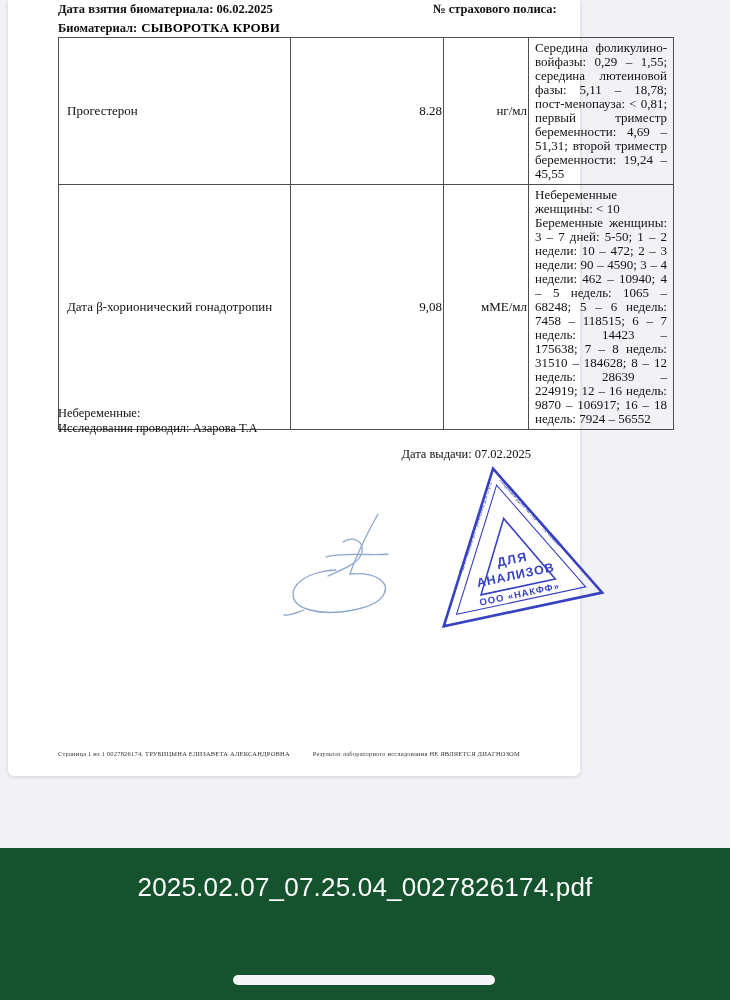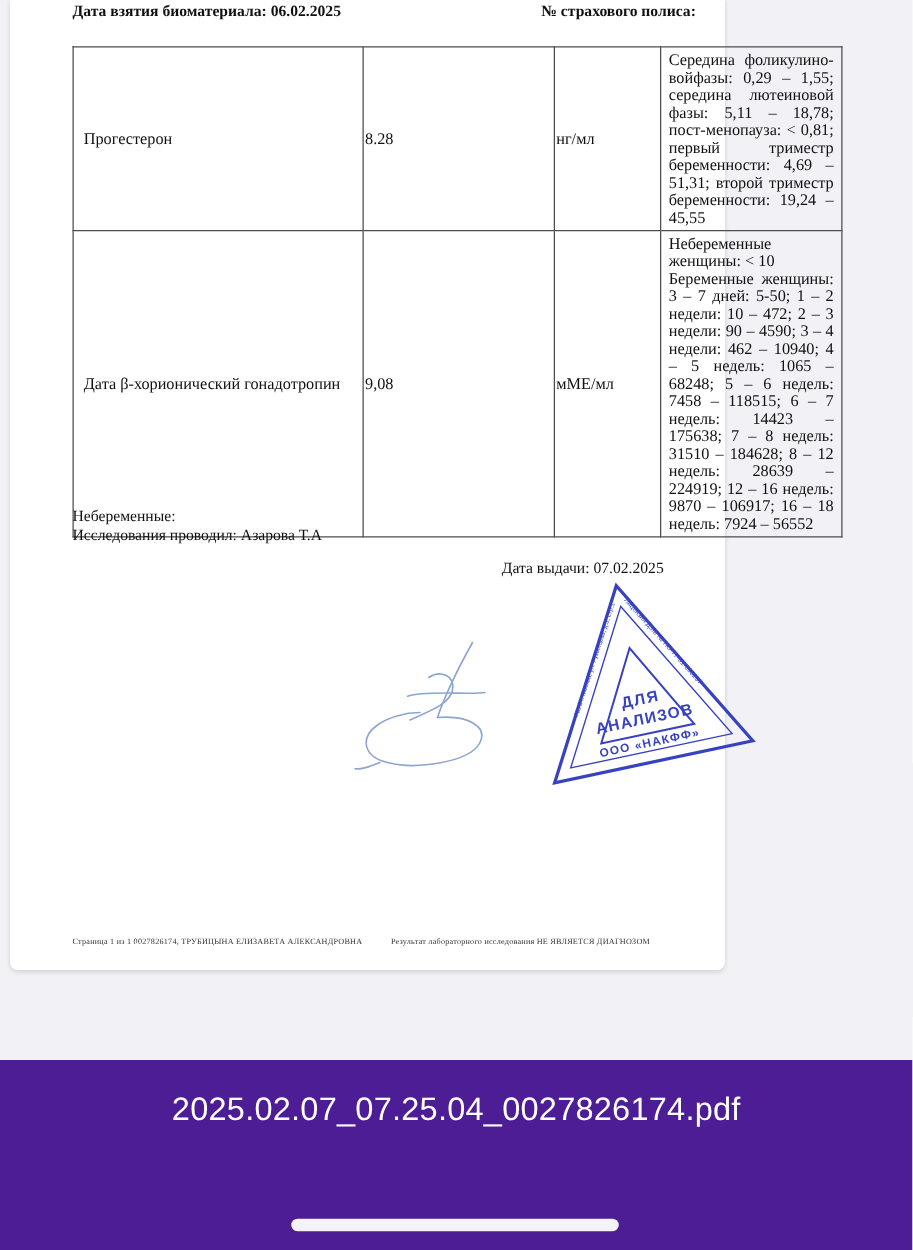--- a/index.html
+++ b/index.html
@@ -22,56 +22,60 @@
     border-collapse:collapse;table-layout:fixed;
   }
   table.lab th, table.lab td{
     border:1px solid #4d4d4d;color:#111;overflow:hidden;
   }
   table.lab th{
     font-size:12.5px;font-weight:bold;text-align:center;
     padding:2px 4px;height:22px;vertical-align:middle;
   }
   td.c-name{font-size:13px;padding:4px 8px;vertical-align:middle;text-align:left;}
-  td.c-res, td.c-units{font-size:13px;text-align:left;vertical-align:middle;}
+  td.c-res, td.c-units{font-size:13px;text-align:right;vertical-align:middle;}
   td.c-ref{
     font-size:13px;line-height:14px;text-align:justify;
     vertical-align:top;padding:3px 6px;
   }
   td.c-ref.pre{white-space:pre-line;}
   tr.r1{height:129px;} tr.r2{height:214px;}
   .comments div{font-size:12.5px;line-height:15px;color:#111;}
   .issue-date{font-size:12.5px;color:#111;}
   .footer-text{font-size:6.5px;color:#333;letter-spacing:.2px;}
   
   .stamp-wrap{left:414px;top:464px;width:172px;height:150px;transform:rotate(-12deg);}
   .sig-wrap{left:272px;top:512px;width:130px;height:105px;}
   
   .bottom-bar{
     position:absolute;left:0;top:848px;width:730px;height:152px;
-    background:#4c1d95;font-family:"Liberation Sans",sans-serif;
+    background:#14532d;font-family:"Liberation Sans",sans-serif;
     text-align:center;
   }
   .file-title{
     margin-top:24px;font-size:26px;color:#ffffff;letter-spacing:.2px;
     white-space:nowrap;
   }
   .file-subtitle{margin-top:5px;font-size:19px;color:#98989d;}
   .home-indicator{
     position:absolute;left:233px;top:127px;width:262px;height:10px;
     border-radius:5px;background:#f4f4f6;
   }
 </style>
 </head>
 <body>
 
 <div class="page">
 
   <div class="abs hdr-line" style="left:50px;top:2px;">Дата взятия биоматериала: 06.02.2025</div>
   <div class="abs hdr-line" style="left:425px;top:2px;">№ страхового полиса:</div>
+  <div class="abs" style="left:50px;top:18px;">
+    <span class="hdr-line">Биоматериал:</span>
+    <span class="bio-value">СЫВОРОТКА КРОВИ</span>
+  </div>
 
   <table class="lab">
     <colgroup>
         <col style="width:232px">
         <col style="width:153px">
         <col style="width:85px">
         <col style="width:145px">
       </colgroup>
     <tbody>
     <tr class="r1">

